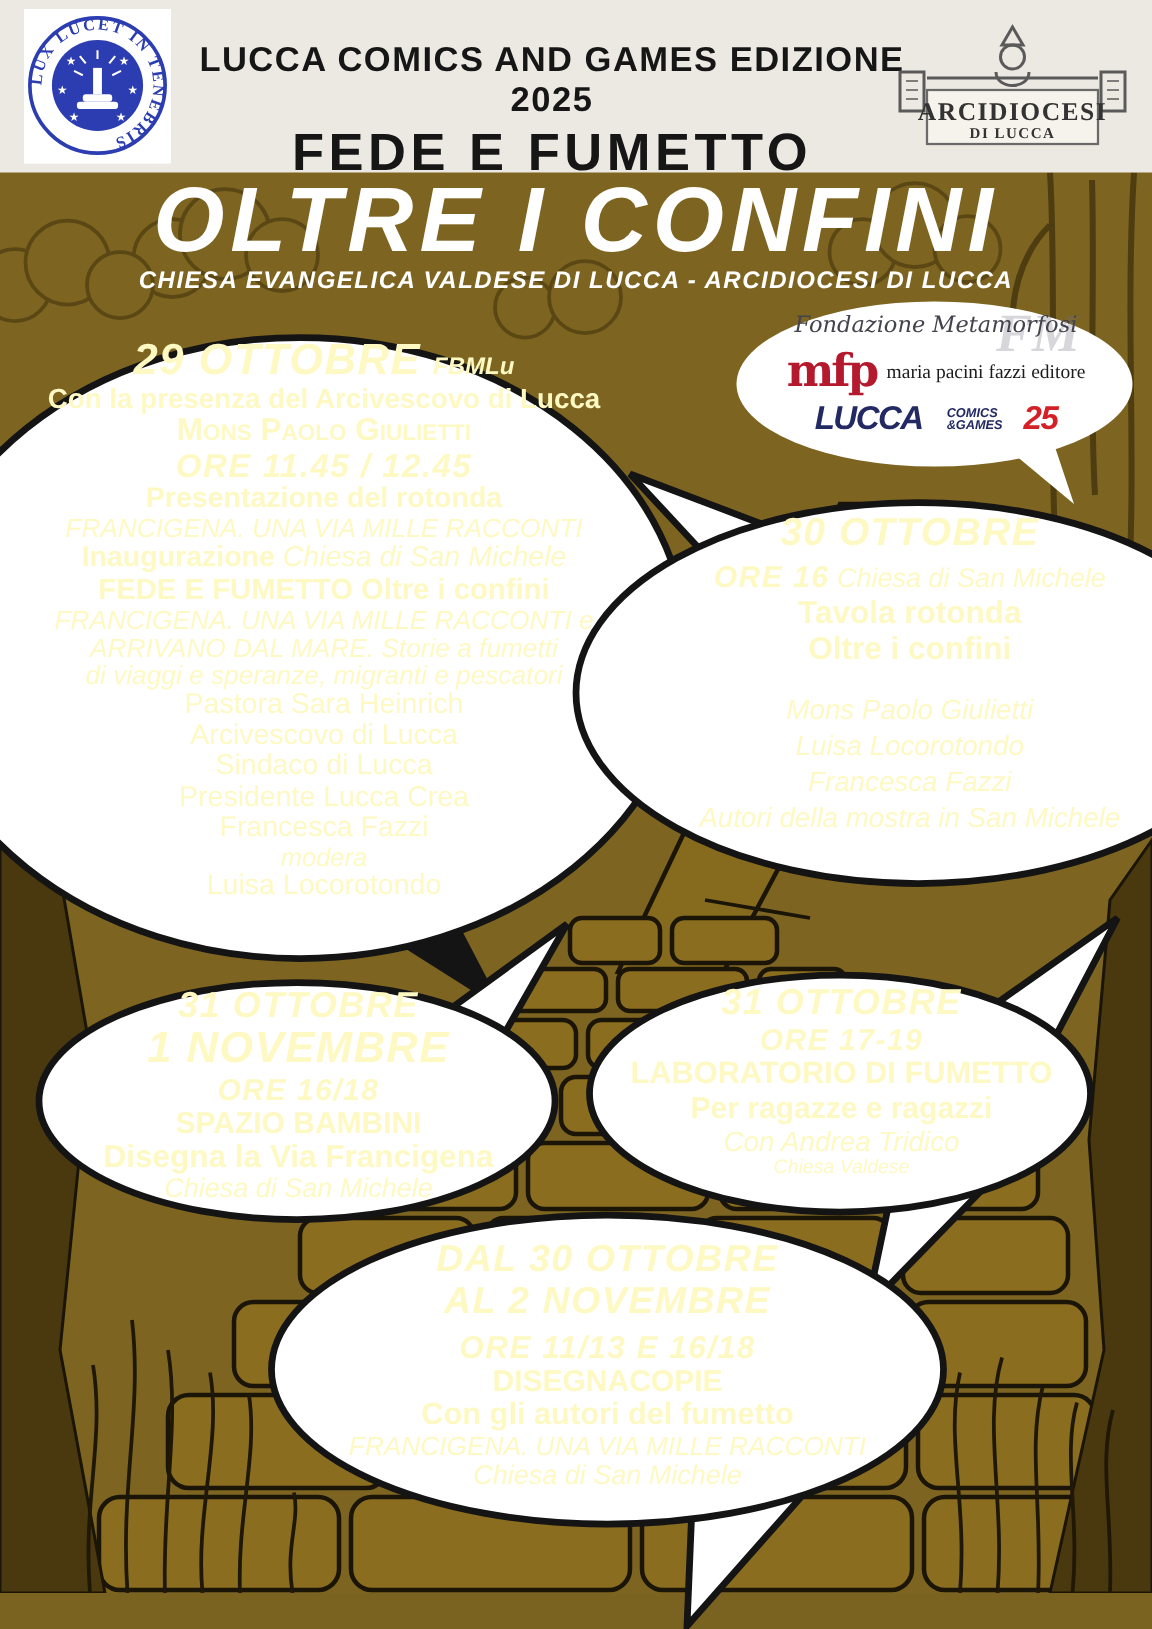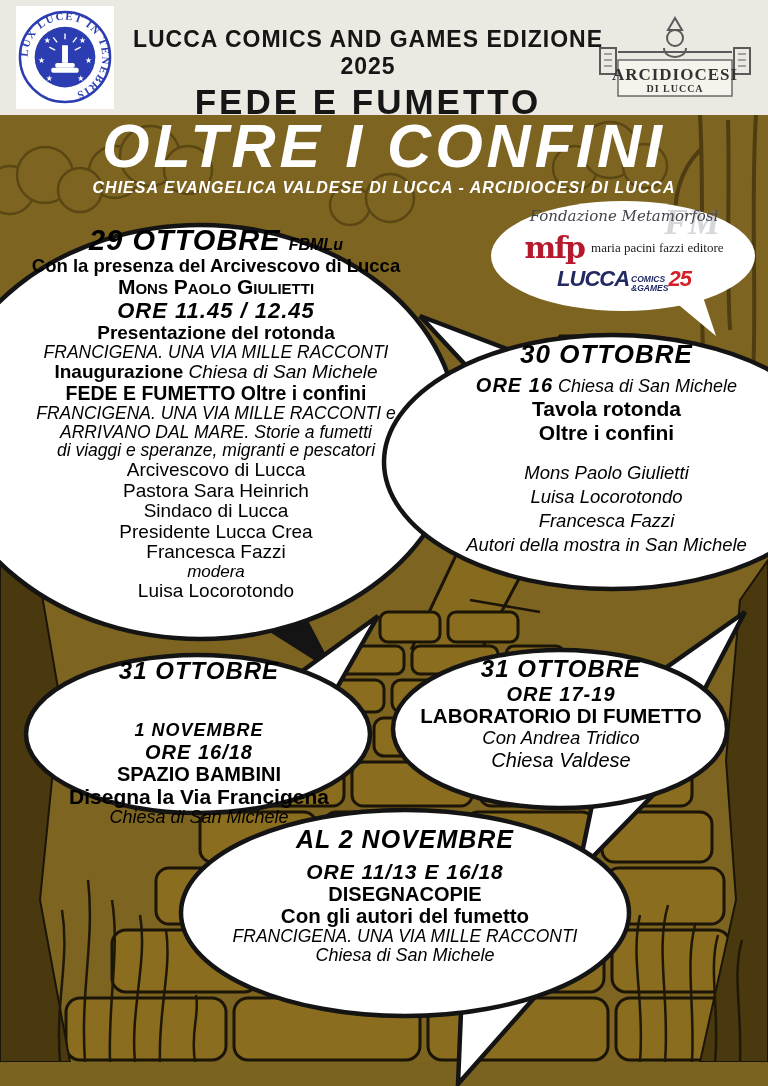--- a/index.html
+++ b/index.html
@@ -11,36 +11,36 @@
   .logo-left{position:absolute;left:16px;top:6px;width:98px;height:103px;background:#fff;}
   .logo-right{position:absolute;right:2px;top:10px;width:182px;height:102px;}
   .header-text{position:absolute;left:118px;top:26px;width:500px;text-align:center;color:#161616;}
   .header-line1{font-size:23px;font-weight:bold;letter-spacing:1px;}
   .header-line2{font-size:35px;font-weight:bold;letter-spacing:3px;margin-top:2px;}
   
   .banner{position:absolute;left:0;top:116px;width:768px;text-align:center;color:#ffffff;z-index:4;}
   .poster-title{font-size:61px;font-weight:bold;font-style:italic;letter-spacing:4px;line-height:1.0;}
   .poster-subtitle{font-size:16px;font-weight:bold;font-style:italic;letter-spacing:1px;margin-top:2px;}
   
-  .ev{position:absolute;z-index:3;text-align:center;color:#000000;line-height:1.15;}
+  .ev{position:absolute;z-index:3;text-align:center;color:#fef9c3;line-height:1.15;}
   .ev div{margin:0;}
   .comic{font-weight:bold;font-style:italic;letter-spacing:1px;}
   .bld{font-weight:bold;}
   .itl{font-style:italic;}
   .sc{font-variant:small-caps;font-weight:bold;}
   .tag{font-size:16px;font-style:italic;font-weight:bold;letter-spacing:0;}
   
   .sponsor{position:absolute;left:500px;top:207px;width:248px;z-index:3;text-align:center;}
   .fondazione{position:relative;font-family:"DejaVu Serif",serif;font-style:italic;font-size:15px;color:#43434d;}
   .fm-mark{position:absolute;right:28px;top:-6px;font-family:"Liberation Serif",serif;font-size:36px;
            color:rgba(110,110,125,0.28);font-weight:bold;z-index:-1;}
   .mfp-row{display:flex;align-items:center;justify-content:center;gap:7px;margin-top:9px;}
   .mfp-mark{font-family:"DejaVu Serif",serif;font-size:30px;line-height:.9;color:#b5192e;font-weight:bold;letter-spacing:-2px;}
   .editore{font-family:"Liberation Serif",serif;font-size:13px;color:#1c1c1c;}
-  .lucca-row{display:flex;align-items:flex-end;justify-content:center;margin-top:5px;}
+  .lucca-row{display:flex;align-items:center;justify-content:center;margin-top:5px;gap:14px;}
   .lucca-word{font-size:22px;font-weight:bold;font-style:italic;color:#232a63;letter-spacing:-1px;}
   .lucca-stack{display:flex;flex-direction:column;align-items:flex-start;line-height:1;margin:0 0 0 2px;}
   .lucca-stack span{font-size:8.5px;font-weight:bold;font-style:italic;color:#232a63;letter-spacing:0;}
   .lucca-year{font-size:22px;font-weight:bold;font-style:italic;color:#d42027;letter-spacing:-1px;}
 </style>
 </head>
 <body>
 
 <div class="poster">
 
@@ -247,22 +247,22 @@
     <div class="bld" style="font-size:19px;">Presentazione del rotonda</div>
     <div class="itl" style="font-size:17.5px;">FRANCIGENA. UNA VIA MILLE RACCONTI</div>
     <div style="font-size:19px;">
       <span class="bld">Inaugurazione</span>
       <span class="itl">Chiesa di San Michele</span>
     </div>
     <div class="bld" style="font-size:19.5px;">FEDE E FUMETTO Oltre i confini</div>
     <div class="itl" style="font-size:17.5px;">FRANCIGENA. UNA VIA MILLE RACCONTI e</div>
     <div class="itl" style="font-size:17.5px;">ARRIVANO DAL MARE. Storie a fumetti</div>
     <div class="itl" style="font-size:17.5px;">di viaggi e speranze, migranti e pescatori</div>
+    <div style="font-size:19px;">Pastora Sara Heinrich</div>
     <div style="font-size:19px;">Arcivescovo di Lucca</div>
-    <div style="font-size:19px;">Pastora Sara Heinrich</div>
     <div style="font-size:19px;">Sindaco di Lucca</div>
     <div style="font-size:19px;">Presidente Lucca Crea</div>
     <div style="font-size:19px;">Francesca Fazzi</div>
     <div class="itl" style="font-size:17px;">modera</div>
     <div style="font-size:19px;">Luisa Locorotondo</div>
   </div>
 
   <div class="ev" style="left:439px;top:340px;width:335px;">
     <div class="comic" style="font-size:26px;">30 OTTOBRE</div>
     <div style="font-size:18px;margin-top:4px;">
@@ -273,36 +273,38 @@
     <div class="bld" style="font-size:21px;">Oltre i confini</div>
     <div style="height:16px;"></div>
     <div class="itl" style="font-size:18.5px;line-height:1.3;">Mons Paolo Giulietti</div>
     <div class="itl" style="font-size:18.5px;line-height:1.3;">Luisa Locorotondo</div>
     <div class="itl" style="font-size:18.5px;line-height:1.3;">Francesca Fazzi</div>
     <div class="itl" style="font-size:18.5px;line-height:1.3;">Autori della mostra in San Michele</div>
   </div>
 
   <div class="ev" style="left:38px;top:658px;width:322px;line-height:1.1;">
     <div class="comic" style="font-size:24px;">31 OTTOBRE</div>
-    <div class="comic" style="font-size:18px;margin-top:37px;">1 NOVEMBRE</div>
+    <div class="comic" style="font-size:29px;">1 NOVEMBRE</div>
     <div class="comic" style="font-size:20px;">ORE 16/18</div>
     <div class="bld" style="font-size:20px;">SPAZIO BAMBINI</div>
     <div class="bld" style="font-size:21px;">Disegna la Via Francigena</div>
     <div class="itl" style="font-size:18px;">Chiesa di San Michele</div>
   </div>
 
   <div class="ev" style="left:405px;top:656px;width:312px;line-height:1.12;">
     <div class="comic" style="font-size:24px;">31 OTTOBRE</div>
     <div class="comic" style="font-size:20px;">ORE 17-19</div>
     <div class="bld" style="font-size:20.5px;">LABORATORIO DI FUMETTO</div>
+    <div class="bld" style="font-size:20px;">Per ragazze e ragazzi</div>
     <div class="itl" style="font-size:18.5px;">Con Andrea Tridico</div>
-    <div class="itl" style="font-size:20px;">Chiesa Valdese</div>
+    <div class="itl" style="font-size:13px;">Chiesa Valdese</div>
   </div>
 
   <div class="ev" style="left:210px;top:826px;width:390px;line-height:1.1;">
+    <div class="comic" style="font-size:25px;">DAL 30 OTTOBRE</div>
     <div class="comic" style="font-size:25px;">AL 2 NOVEMBRE</div>
     <div class="comic" style="font-size:21px;margin-top:6px;">ORE 11/13 E 16/18</div>
     <div class="bld" style="font-size:20px;">DISEGNACOPIE</div>
     <div class="bld" style="font-size:20.5px;">Con gli autori del fumetto</div>
     <div class="itl" style="font-size:17.5px;">FRANCIGENA. UNA VIA MILLE RACCONTI</div>
     <div class="itl" style="font-size:18px;">Chiesa di San Michele</div>
   </div>
 
 </div>
 

